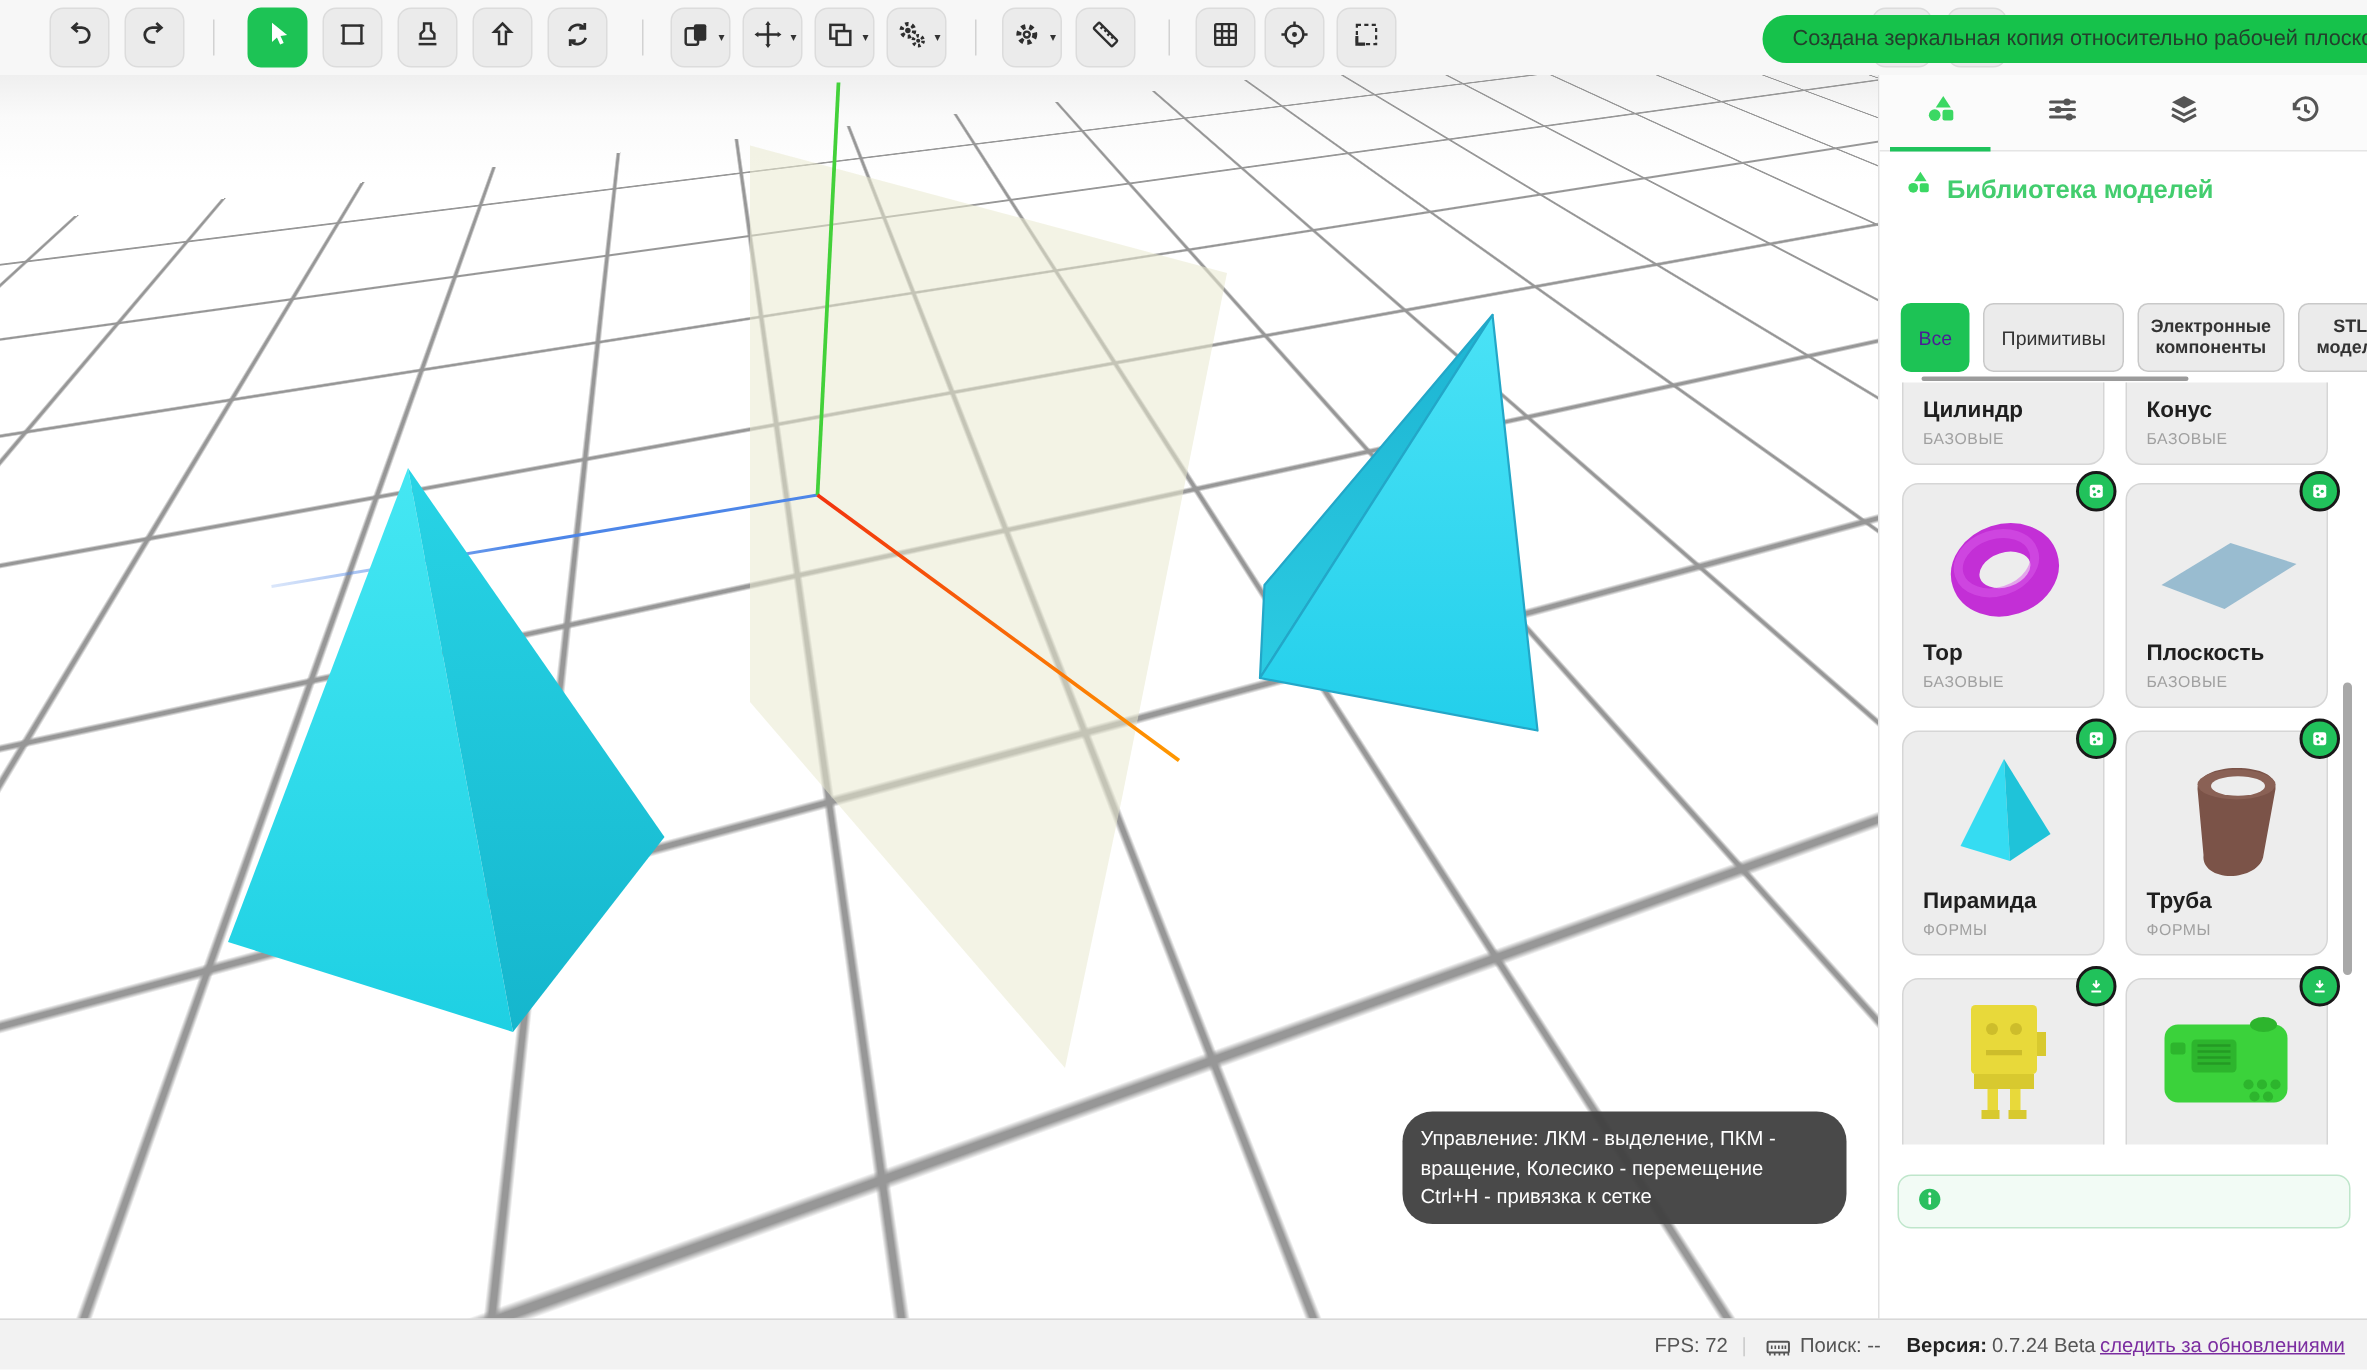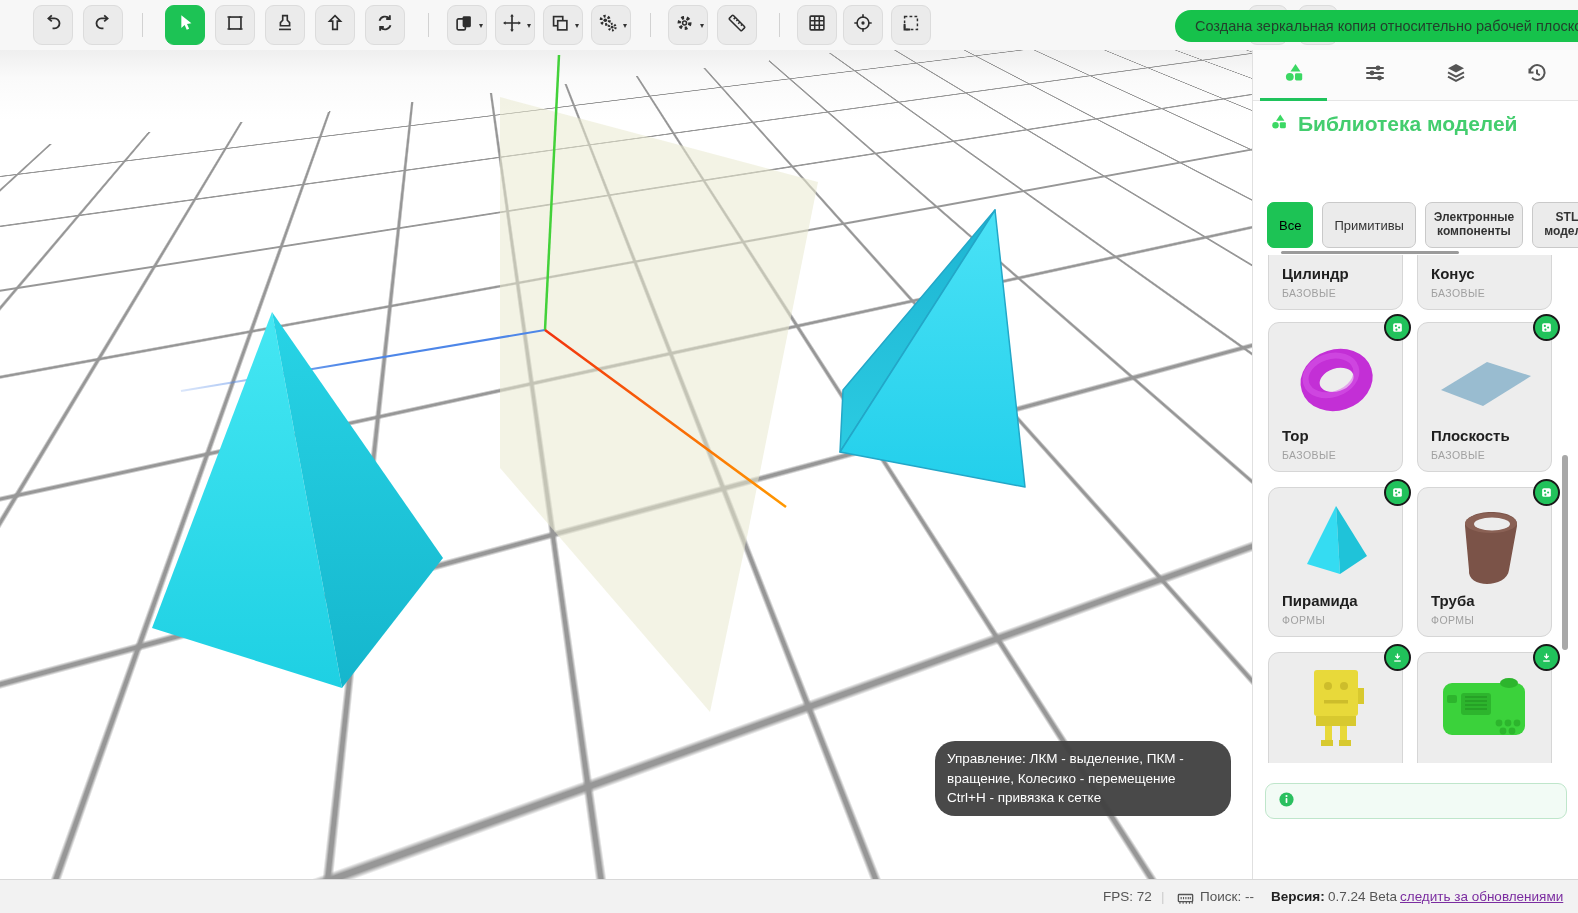--- a/index.html
+++ b/index.html
@@ -29,31 +29,31 @@
   .overlay{position:absolute;left:0;top:0;z-index:2;}
   .vp-tip{position:absolute;left:935px;top:691px;width:272px;background:rgba(66,66,66,.96);
           border-radius:20px;padding:8px 12px;color:#fff;font-size:13.5px;line-height:1.45;z-index:5;}
 
   
   .sidebar{position:absolute;top:50px;left:1252px;width:326px;height:830px;background:#fff;
            border-left:1px solid #e0e0e0;box-sizing:border-box;z-index:30;}
   .side-tabs{position:absolute;top:0;left:0;right:0;height:50px;border-bottom:1px solid #e5e5e5;display:flex;background:#fbfbfb;}
   .side-tab{flex:1;display:flex;align-items:center;justify-content:center;position:relative;cursor:pointer;}
   .side-tab.active::after{content:"";position:absolute;left:7px;right:7px;bottom:-1px;height:3px;background:#1fc35c;}
-  .lib-head{position:absolute;top:62px;left:16px;display:flex;gap:9px;align-items:flex-start;
-            color:#43cd6e;font-size:21px;font-weight:700;}
+  .lib-head{position:absolute;top:62px;left:16px;display:flex;gap:9px;align-items:flex-end;
+            color:#43cd6e;font-size:17px;font-weight:700;}
   .search-box{position:absolute;top:103px;left:14px;width:297px;height:38px;border:1px solid #8a8a8a;border-radius:9px;
               background:#fff;display:flex;align-items:center;gap:8px;padding:0 10px;box-sizing:border-box;}
   .search-box input{border:none;outline:none;flex:1;font-size:14px;color:#333;background:transparent;
                     font-family:"Liberation Sans",sans-serif;}
   .search-box input::placeholder{color:#8e8e8e;}
   .filters{position:absolute;top:152px;left:14px;width:312px;height:46px;display:flex;gap:9px;overflow:hidden;}
   .fbtn{flex:none;display:flex;align-items:center;justify-content:center;text-align:center;padding:0 11px;
         border-radius:7px;background:#ebebeb;border:1px solid #c9c9c9;font-size:13px;color:#333;cursor:pointer;box-sizing:border-box;}
-  .fbtn.active{background:#1dc355;border-color:#1dc355;color:#000000;}
+  .fbtn.active{background:#1dc355;border-color:#1dc355;color:#4c1d95;}
   .fbtn.small{font-size:12px;line-height:1.15;padding:0 8px;font-weight:bold;}
   .hthumb{position:absolute;top:201px;left:28px;width:178px;height:3px;border-radius:2px;background:#9b9b9b;}
   .cardlist{position:absolute;top:205px;left:0;width:326px;height:508px;overflow:hidden;padding-left:15px;box-sizing:border-box;}
   .crow{display:flex;gap:14px;margin-bottom:15px;}
   .crow.cut{height:55px;overflow:hidden;margin-bottom:12px;}
   .crow.cut .card{margin-top:-95px;}
   .card{position:relative;width:135px;height:150px;background:#ededed;border:1px solid #d6d6d6;border-radius:11px;
         box-sizing:border-box;flex:none;cursor:pointer;}
   .thumb{position:absolute;top:6px;left:6px;right:6px;height:98px;display:flex;align-items:center;justify-content:center;}
   .card-title{position:absolute;left:13px;bottom:27px;font-size:15px;font-weight:700;color:#1f1f1f;}

